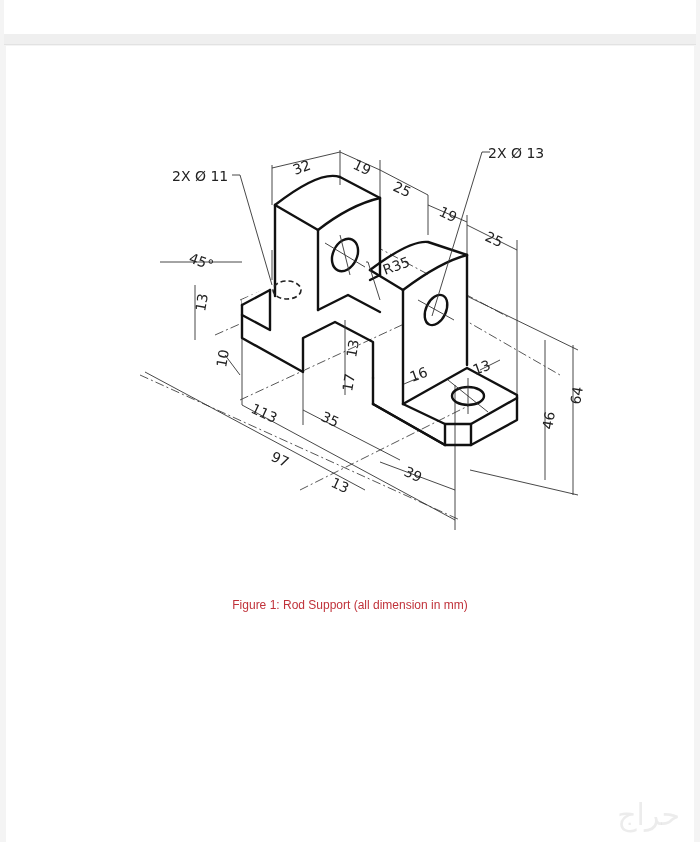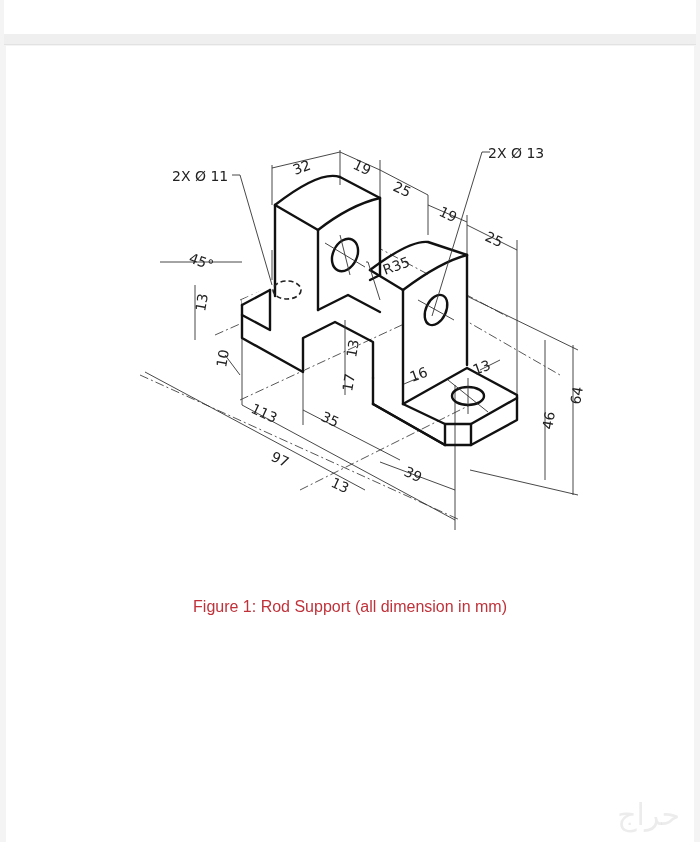--- a/index.html
+++ b/index.html
@@ -23,21 +23,21 @@
     }
     .drawing {
       position: absolute; left: 0; top: 0; width: 700px; height: 560px;
     }
     .drawing text {
       font-family: "DejaVu Sans", sans-serif;
       font-size: 14px; fill: #222;
     }
     .caption {
       position: absolute; left: 0; width: 700px; top: 598px;
-      text-align: center; font-size: 16px; color: #c0323a;
+      text-align: center; font-size: 12px; color: #c0323a;
     }
     .watermark {
       position: absolute; right: 20px; bottom: 10px;
       font-size: 30px; color: rgba(220,220,220,0.55);
       font-family: "DejaVu Sans", sans-serif;
       letter-spacing: 2px;
     }
     .thick { stroke: #111; stroke-width: 2.4; fill: none; stroke-linejoin: round; stroke-linecap: round; }
     .thin  { stroke: #333; stroke-width: 0.9; fill: none; }
     .dash  { stroke: #444; stroke-width: 0.9; fill: none; stroke-dasharray: 9 3 2 3; }

